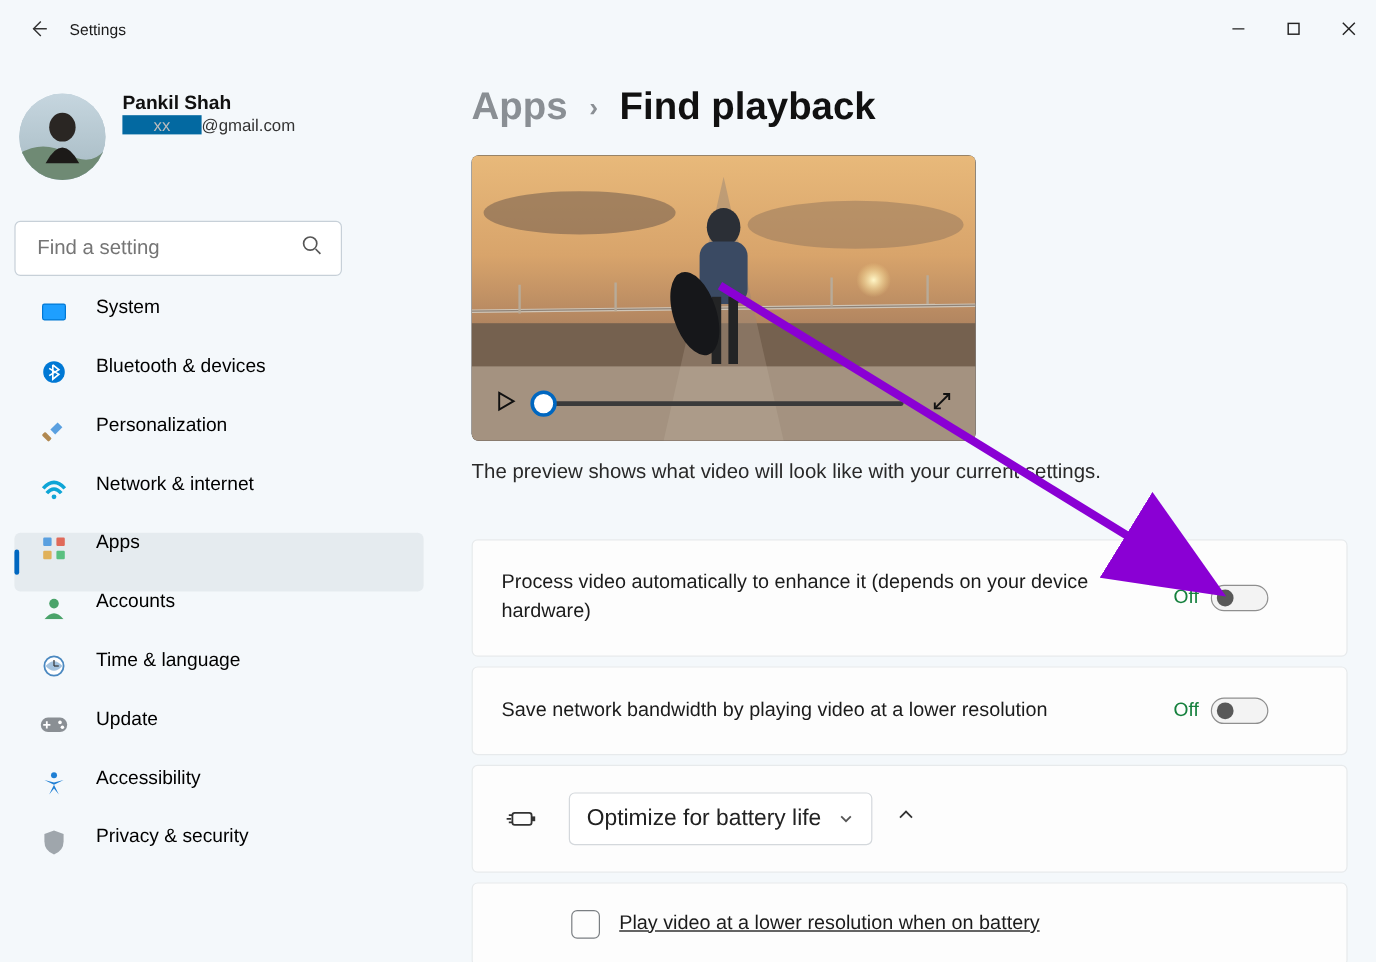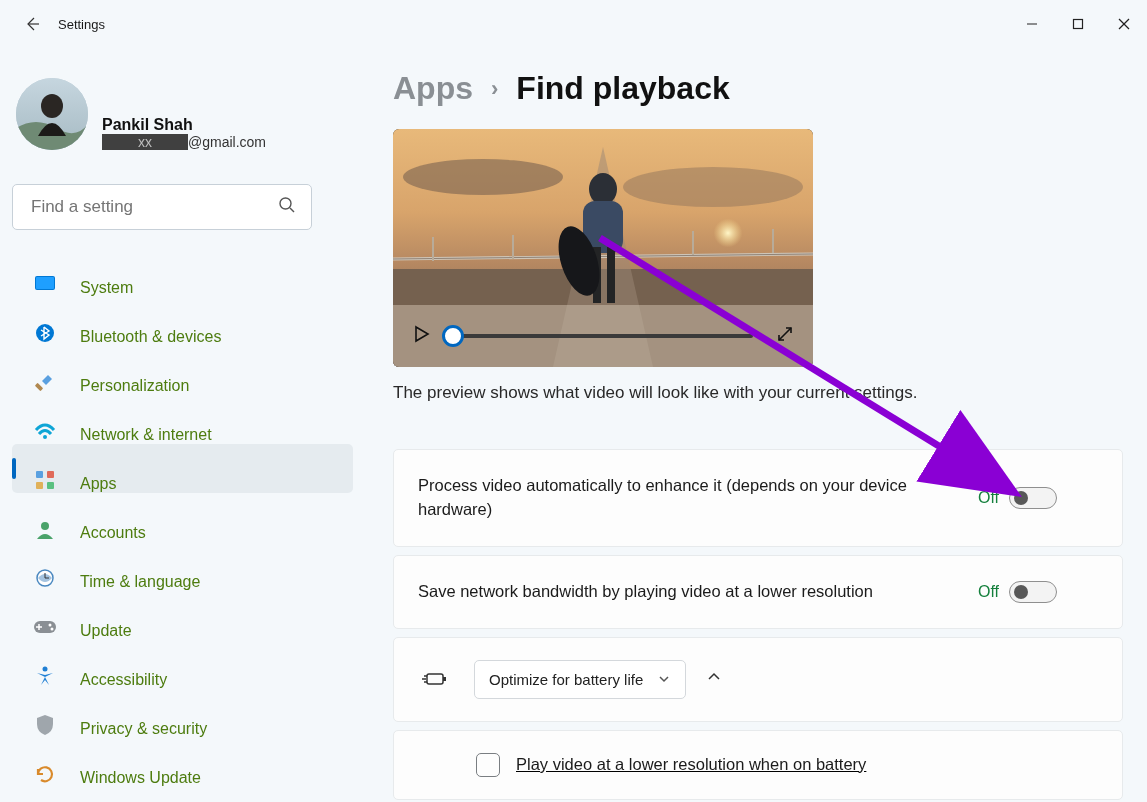--- a/index.html
+++ b/index.html
@@ -7,33 +7,33 @@
 
 .titlebar { display: flex; align-items: center; height: 48px; padding: 0 0 0 18px; }
 .titlebar .back { width: 28px; height: 28px; display: flex; align-items: center; justify-content: center; cursor: pointer; margin-right: 12px; }
 .titlebar .title { font-size: 13px; color: #1a1a1a; }
 .titlebar .win-controls { margin-left: auto; display: flex; }
 .titlebar .win-controls div { width: 46px; height: 38px; display: flex; align-items: center; justify-content: center; cursor: pointer; }
 
 .layout { display: flex; height: calc(100% - 48px); }
 
 .sidebar { width: 355px; padding: 14px 0 0 12px; flex: none; }
-.profile { display: flex; align-items: flex-end; padding: 16px 4px 34px 4px; }
+.profile { display: flex; align-items: flex-start; padding: 16px 4px 34px 4px; }
 .avatar { width: 72px; height: 72px; border-radius: 50%; overflow: hidden; margin-right: 14px; flex: none; background: linear-gradient(180deg,#bfcfd9 0%,#9fb4be 100%); display:flex; align-items:center; justify-content:center; }
 .avatar svg { width: 100%; height: 100%; }
 .profile .name { font-size: 16px; font-weight: 600; color: #111; }
 .profile .email { font-size: 14px; color: #333; }
 
-.search { position: relative; width: 300px; height: 46px; margin-bottom: 18px; }
+.search { position: relative; width: 273px; height: 46px; margin-bottom: 18px; }
 .search input { width: 100%; height: 100%; border: 1px solid #c7d0d8; border-radius: 5px; background: #fff; font-size: 17px; padding: 0 44px 0 18px; color: #333; }
 .search input::placeholder { color: #757575; }
 .search .sicon { position: absolute; right: 16px; top: 50%; transform: translateY(-50%); color: #666; }
 
 .nav { list-style: none; width: 341px; }
-.nav li { display: flex; align-items: flex-end; height: 49px; padding: 0 0 0 20px; border-radius: 5px; cursor: pointer; font-size: 16px; color: #4d7c0f; position: relative; }
+.nav li { display: flex; align-items: flex-start; height: 49px; padding: 0 0 0 20px; border-radius: 5px; cursor: pointer; font-size: 16px; color: #000000; position: relative; }
 .nav li .nicon { width: 26px; height: 26px; display: flex; align-items: center; justify-content: center; margin-right: 22px; font-size: 18px; }
 .nav li.selected { background: #e5ebef; }
 .nav li.selected::before { content:""; position:absolute; left:0; top:14px; bottom:14px; width:4px; background:#0067c0; border-radius:3px; }
 
 .main { flex: 1; padding: 22px 24px 0 38px; overflow: auto; }
 .crumb { font-size: 32px; font-weight: 600; display: flex; align-items: center; gap: 18px; margin-bottom: 22px; }
 .crumb .parent { color: #8a8f94; font-weight: 600; }
 .crumb .chev { color: #8a8f94; font-size: 22px; }
 .crumb .current { color: #111; }
 
@@ -51,21 +51,21 @@
 .card { background:#fdfdfd; border:1px solid #e7eaec; border-radius:5px; padding: 24px 24px; display:flex; align-items:center; }
 .card .label { font-size: 16.5px; color:#1b1b1b; line-height: 1.45; }
 .card .sub { font-size: 13.5px; color: #6b7074; margin-top:2px; }
 .card .grow { flex:1; }
 .card .state { font-size: 16px; color:#15803d; margin-right: 10px; }
 .toggle { width:48px; height:22px; border-radius:12px; background:#f3f3f3; border:1px solid #8f8f8f; position:relative; cursor:pointer; }
 .toggle .knob { position:absolute; left:4px; top:50%; transform:translateY(-50%); width:14px; height:14px; border-radius:50%; background:#585858; }
 
 .card3 { padding:22px 24px; }
 .card3 .cicon { width:34px; display:flex; align-items:center; justify-content:center; margin-right: 22px; color:#333; }
-.select { border:1px solid #d4d8dc; background:#fff; border-radius:5px; padding:10px 14px; display:flex; align-items:center; gap:14px; font-size:15px; color:#222; cursor:pointer; }
+.select { border:1px solid #d4d8dc; background:#fff; border-radius:5px; padding:10px 14px; display:flex; align-items:center; gap:14px; font-size:19px; color:#222; cursor:pointer; }
 .chev-up { margin-left: 20px; color:#333; }
 
 .card4 { padding:22px 24px 22px 82px;text-decoration:underline; }
 .cbx { width:24px; height:24px; border:1.5px solid #7a7e82; border-radius:5px; margin-right:16px; cursor:pointer; }
 
 .arrow-overlay { position:fixed; left:0; top:0; pointer-events:none; }
 </style>
 </head>
 <body>
 
@@ -109,21 +109,21 @@
               </linearGradient>
             </defs>
             <rect width="72" height="72" fill="url(#sky)"></rect>
             <path d="M0 50 Q20 38 40 50 T72 46 V72 H0 Z" fill="#6f8a74"></path>
             <ellipse cx="36" cy="28" rx="11" ry="12" fill="#2a2623"></ellipse>
             <path d="M22 58 Q36 32 50 58 Z" fill="#1c1a18"></path>
           </svg>
       </div>
       <div>
         <div class="name">Pankil Shah</div>
-        <div class="email"><span style="background:#404040;color:#bdbdbd;padding:0 36px;">xx</span><span>@gmail.com</span></div>
+        <div class="email"><span style="background:#0369a1;color:#bdbdbd;padding:0 26px;">xx</span><span>@gmail.com</span></div>
       </div>
     </div>
 
     <div class="search">
       <input placeholder="Find a setting" style="">
       <span class="sicon">
         <svg width="18" height="18" viewBox="0 0 18 18" fill="none" stroke="#555" stroke-width="1.4">
             <circle cx="7.5" cy="7.5" r="5.5"></circle>
             <line x1="12" y1="12" x2="16" y2="16"></line>
           </svg>
@@ -219,29 +219,20 @@
           </span>
           <span>Accessibility</span>
         </li>
         <li>
           <span class="nicon">
             <svg width="18" height="22" viewBox="0 0 18 22">
               <path d="M9 1 L17 4 V10 Q17 18 9 21 Q1 18 1 10 V4 Z" fill="#9fa6ac"></path>
             </svg>
           </span>
           <span>Privacy &amp; security</span>
-        </li>
-        <li>
-          <span class="nicon">
-            <svg width="20" height="20" viewBox="0 0 20 20" fill="none" stroke="#d98a2b" stroke-width="2.2">
-              <path d="M3 10 A7 7 0 1 1 6 16"></path>
-              <polyline points="3,5 3,10 8,10"></polyline>
-            </svg>
-          </span>
-          <span>Windows Update</span>
         </li>
       </ul>
   </div>
 
   <div class="main">
     <div class="crumb">
       <span class="parent">Apps</span>
       <span class="chev">›</span>
       <span class="current">Find playback</span>
     </div>

